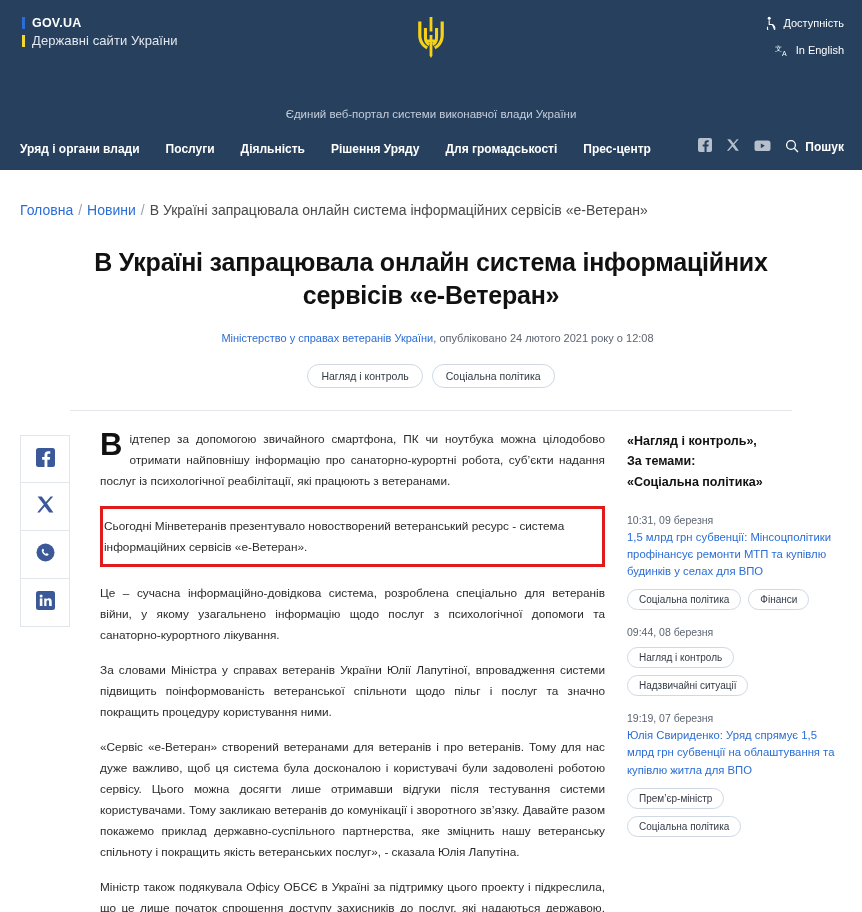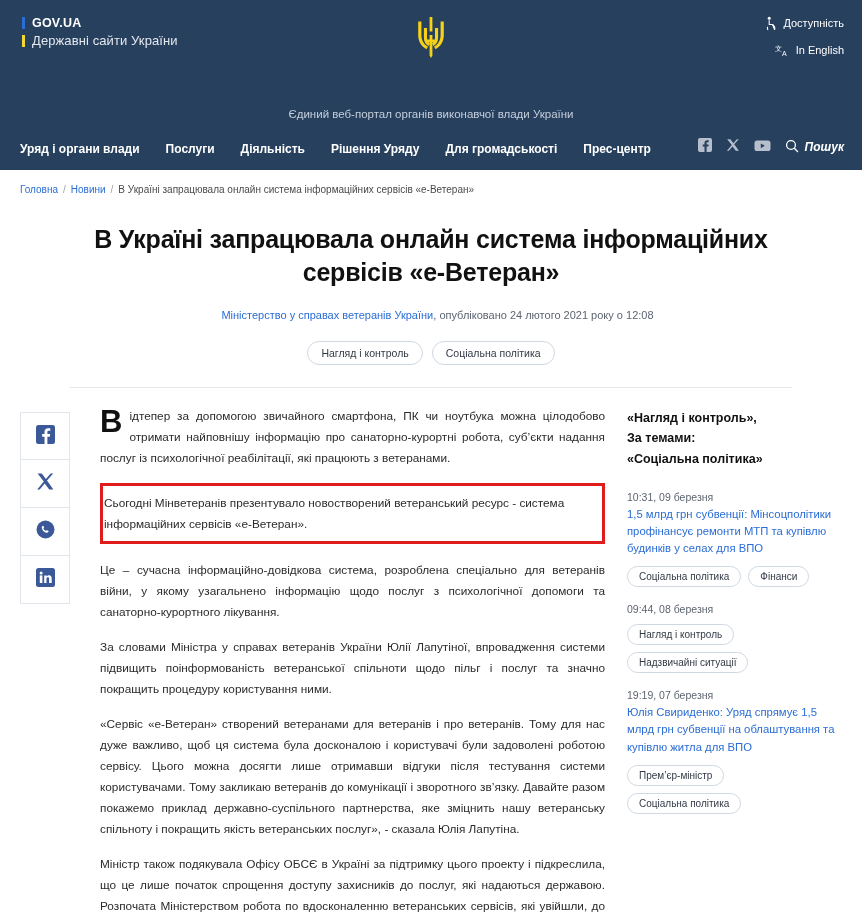--- a/index.html
+++ b/index.html
@@ -72,27 +72,26 @@
   }
   .nav-right {
     position: absolute; bottom: 14px; right: 18px;
     display: flex; align-items: center; gap: 14px;
   }
   .soc-ico { cursor: pointer; display: block; opacity: .92; }
   .search-link {
     display: flex; align-items: center; gap: 6px;
     font-size: 12px; font-weight: bold; color: #ffffff; cursor: pointer;
     text-decoration: none;
-    font-style: italic;
   }
 
   
   .breadcrumb {
-    padding: 14px 20px 0 20px;
-    font-size: 10px; color: #3a3a3a;
+    padding: 32px 20px 0 20px;
+    font-size: 14px; color: #3a3a3a;
     display: flex; align-items: center; gap: 5px; flex-wrap: nowrap;
   }
   .bc-link { color: #2b6dd6; text-decoration: none; cursor: pointer; white-space: nowrap; }
   .bc-sep { color: #9aa3ae; }
   .bc-current { color: #4a4a4a; white-space: nowrap; }
 
   
   .article-head { padding: 28px 70px 0 70px; text-align: center; }
   .article-title {
     font-size: 25px; font-weight: bold; color: #111111;
@@ -218,21 +217,21 @@
       <span>
         <svg width="15" height="14" viewBox="0 0 15 14" fill="#fff">
           <text x="0" y="7.5" font-size="7" font-family="'Liberation Sans',sans-serif">文</text>
           <text x="7" y="12.5" font-size="7" font-family="'Liberation Sans',sans-serif">A</text>
         </svg>
       </span>
       <span>In English</span>
     </a>
   </div>
 
-  <div class="portal-sub">Єдиний веб-портал органів виконавчої влади України</div>
+  <div class="portal-sub">Єдиний веб-портал системи виконавчої влади України</div>
 
   <nav class="main-nav">
     <a class="nav-item">Уряд і органи влади</a>
     <a class="nav-item">Послуги</a>
     <a class="nav-item">Діяльність</a>
     <a class="nav-item">Рішення Уряду</a>
     <a class="nav-item">Для громадськості</a>
     <a class="nav-item">Прес-центр</a>
   </nav>
 

